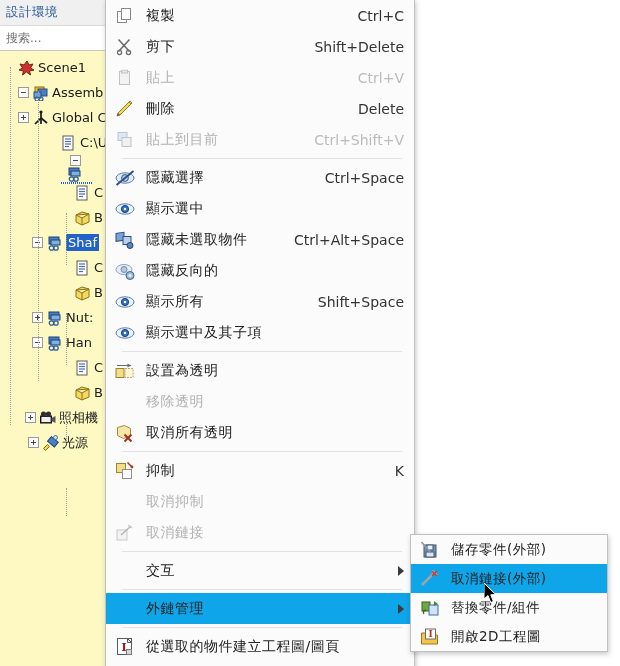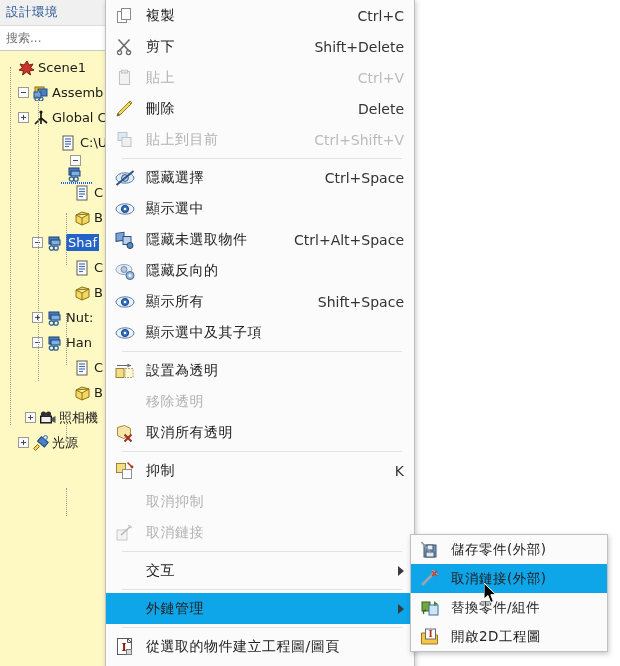--- a/index.html
+++ b/index.html
@@ -279,21 +279,21 @@
           <svg class="ico" width="17" height="16" viewBox="0 0 17 16">
             <rect x="1" y="6" width="11" height="7" fill="#3a3a3a" stroke="#111"></rect>
             <rect x="2" y="7" width="9" height="5" fill="#f0f0f0"></rect>
             <polygon points="12,8 16,6 16,13 12,11" fill="#555"></polygon>
             <circle cx="4" cy="4" r="2.6" fill="#2e2e2e"></circle>
             <circle cx="9" cy="4" r="2.6" fill="#2e2e2e"></circle>
           </svg>
         </span>
         <span class="tlabel">照相機</span>
       </div>
-      <div class="trow" style="padding-left: 18px;">
+      <div class="trow" style="padding-left: 28px;">
         <span class="exp plus"></span>
         <span class="ticon">
           <svg class="ico" width="17" height="17" viewBox="0 0 17 17">
             <polygon points="1,14 5,10 7,12 3,16" fill="#f5d45a" stroke="#8a7017"></polygon>
             <rect x="6" y="4" width="9" height="6" fill="#4a7fc1" stroke="#1d4175" transform="rotate(40 10 7)"></rect>
             <circle cx="13" cy="3" r="2" fill="#cfe3f5" stroke="#3f6e9e"></circle>
           </svg>
         </span>
         <span class="tlabel">光源</span>
       </div>

